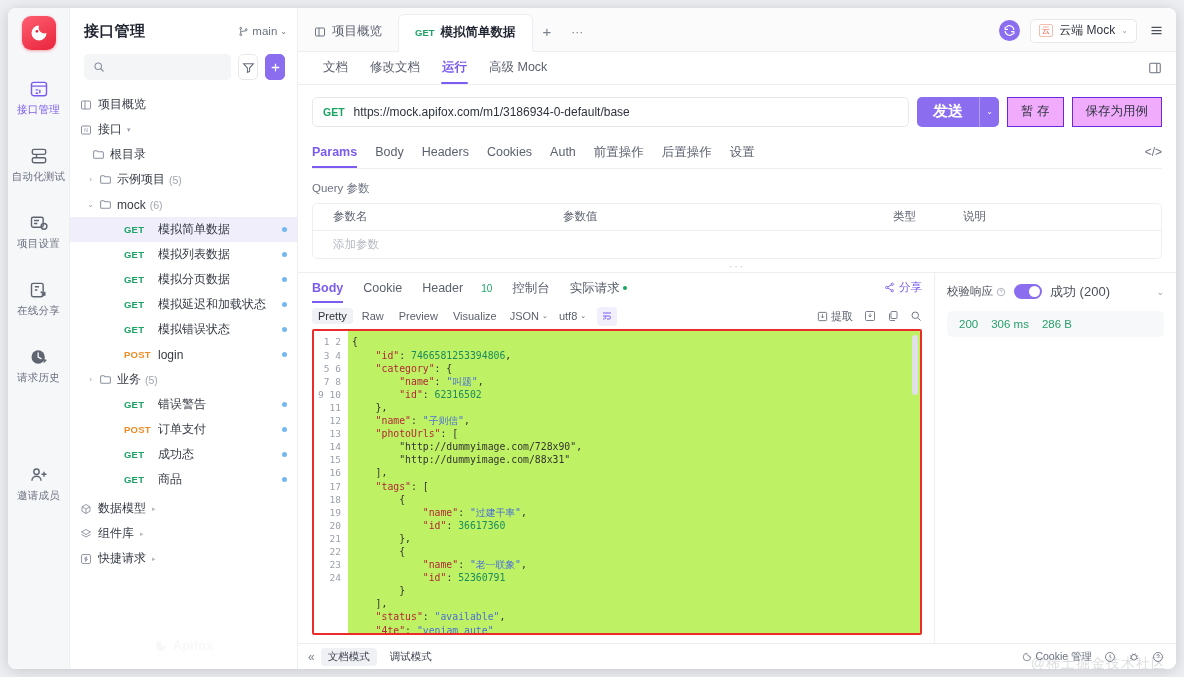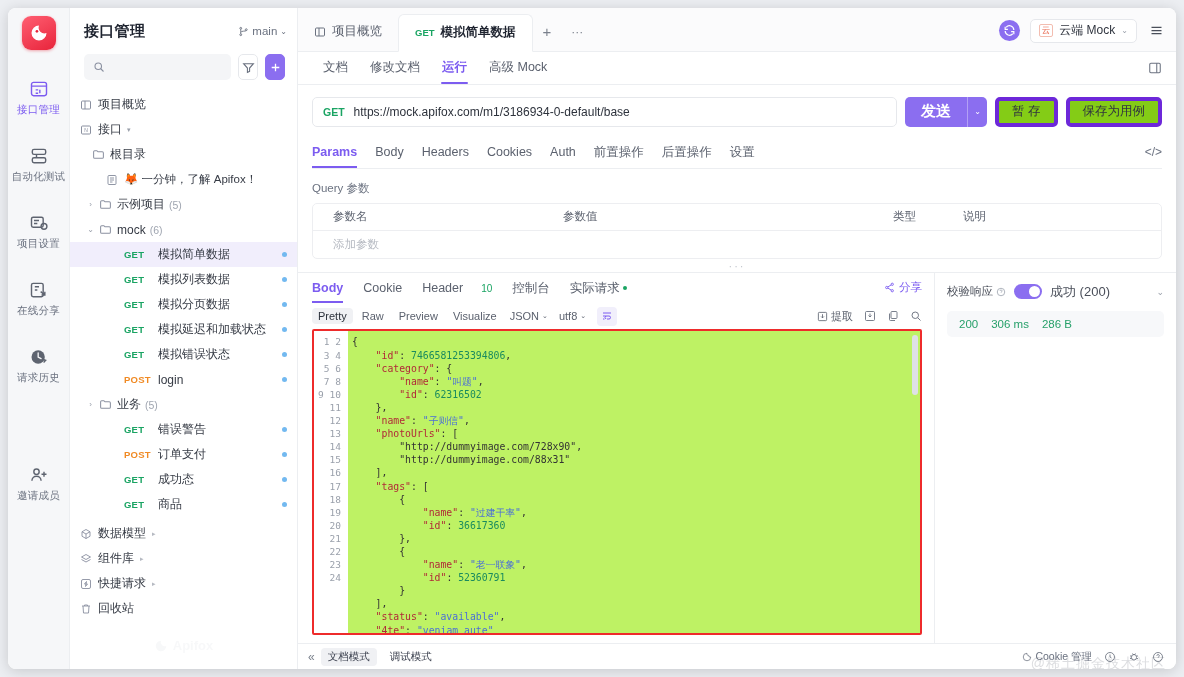--- a/index.html
+++ b/index.html
@@ -192,23 +192,23 @@
     border-radius: 5px 0 0 5px; font-size: 15px; font-weight: 600;
     display: flex; align-items: center; cursor: pointer;
   }
   .send-caret {
     height: 30px; width: 20px; background: #8b6ef0; color: #fff;
     border-radius: 0 5px 5px 0; display:flex; align-items:center;
     justify-content:center; font-size: 8px; cursor:pointer;
     border-left: 1px solid rgba(255,255,255,.35);
   }
   .gbtn {
-    height: 30px; padding: 0 13px; border: 4px solid #6d28d9;
-    border-radius: 5px; font-size: 12.5px; color: #30353f;
-    display: flex; align-items: center; cursor: pointer; background:#84cc16;
+    height: 30px; padding: 0 13px; border: 1px solid #6d28d9;
+    border-radius: 0; font-size: 12.5px; color: #30353f;
+    display: flex; align-items: center; cursor: pointer; background:#f0abfc;
     white-space: nowrap;
   }
 
   .rtabs {
     display: flex; align-items: center; height: 32px;
     border-bottom: 1px solid #eceef1; margin-top: 10px;
   }
   .rtab {
     font-size: 12.5px; color: #5b616e; padding: 0 9px;
     height: 32px; line-height: 32px; cursor: pointer; position: relative;
@@ -492,29 +492,20 @@
 
       <div class="trow tl2">
         <span class="tico">
           <svg width="13" height="13" viewBox="0 0 24 24" fill="none" stroke="currentColor" stroke-width="1.9">
               <path d="M3 7a2 2 0 0 1 2-2h4l2 2h8a2 2 0 0 1 2 2v8a2 2 0 0 1-2 2H5a2 2 0 0 1-2-2z"></path>
             </svg>
         </span>
         <span class="tlabel">根目录</span>
       </div>
 
-      <div class="trow tl3">
-        <span class="tico">
-          <svg width="12" height="12" viewBox="0 0 24 24" fill="none" stroke="currentColor" stroke-width="1.9">
-              <rect x="4" y="3" width="16" height="18" rx="2"></rect>
-              <path d="M8 8h8M8 12h8M8 16h5"></path>
-            </svg>
-        </span>
-        <span class="tlabel" style="font-size:11.5px;">🦊 一分钟，了解 Apifox！</span>
-      </div>
 
       <div class="trow tl2" style="padding-left:14px;">
         <span class="caret">›</span>
         <span class="tico">
           <svg width="13" height="13" viewBox="0 0 24 24" fill="none" stroke="currentColor" stroke-width="1.9">
               <path d="M3 7a2 2 0 0 1 2-2h4l2 2h8a2 2 0 0 1 2 2v8a2 2 0 0 1-2 2H5a2 2 0 0 1-2-2z"></path>
             </svg>
         </span>
         <span class="tlabel">示例项目</span>
         <span class="tcount">(5)</span>
@@ -615,28 +606,20 @@
       </div>
       <div class="trow tl1">
         <span class="tico">
           <svg width="12" height="12" viewBox="0 0 24 24" fill="none" stroke="currentColor" stroke-width="1.8">
               <rect x="3" y="3" width="18" height="18" rx="3"></rect>
               <path d="M13 7l-4 5h3l-1 5 4-5h-3z"></path>
             </svg>
         </span>
         <span class="tlabel">快捷请求</span>
         <span style="font-size:7px;color:#b6bac2;margin-left:6px;">▸</span>
-      </div>
-      <div class="trow tl1">
-        <span class="tico">
-          <svg width="12" height="12" viewBox="0 0 24 24" fill="none" stroke="currentColor" stroke-width="1.8">
-              <path d="M4 6h16M9 6V4h6v2M6 6l1 14h10l1-14"></path>
-            </svg>
-        </span>
-        <span class="tlabel">回收站</span>
       </div>
     </div>
 
     <div class="apifox-wm">
       <svg width="14" height="14" viewBox="0 0 24 24">
           <path d="M12 3a9 9 0 1 0 9 9 7 7 0 0 1-9-9z" fill="#f2f3f5"></path>
         </svg>
       <span>Apifox</span>
     </div>
   </div>

